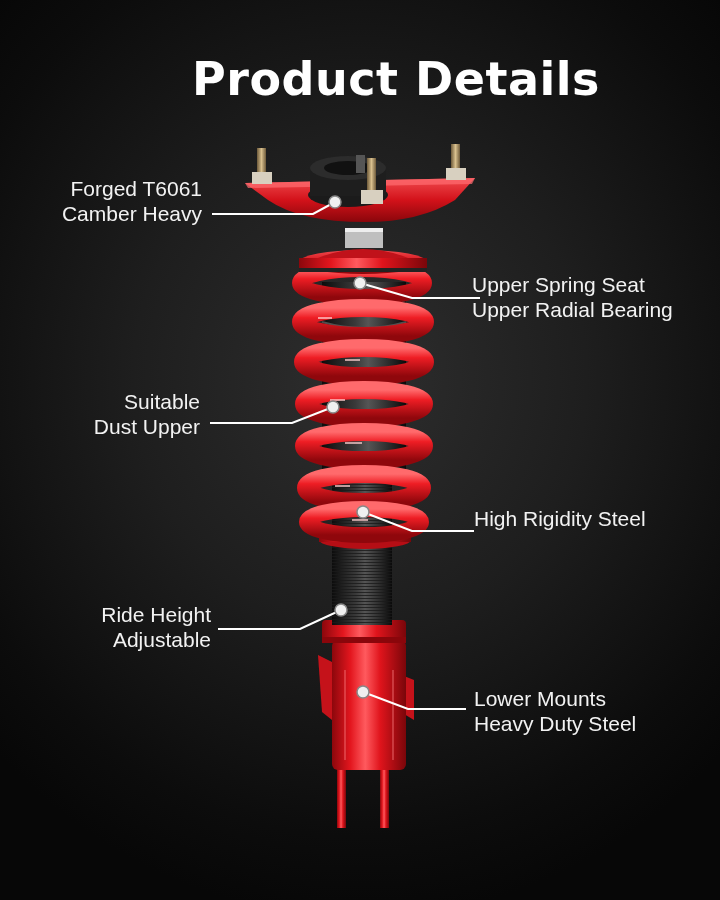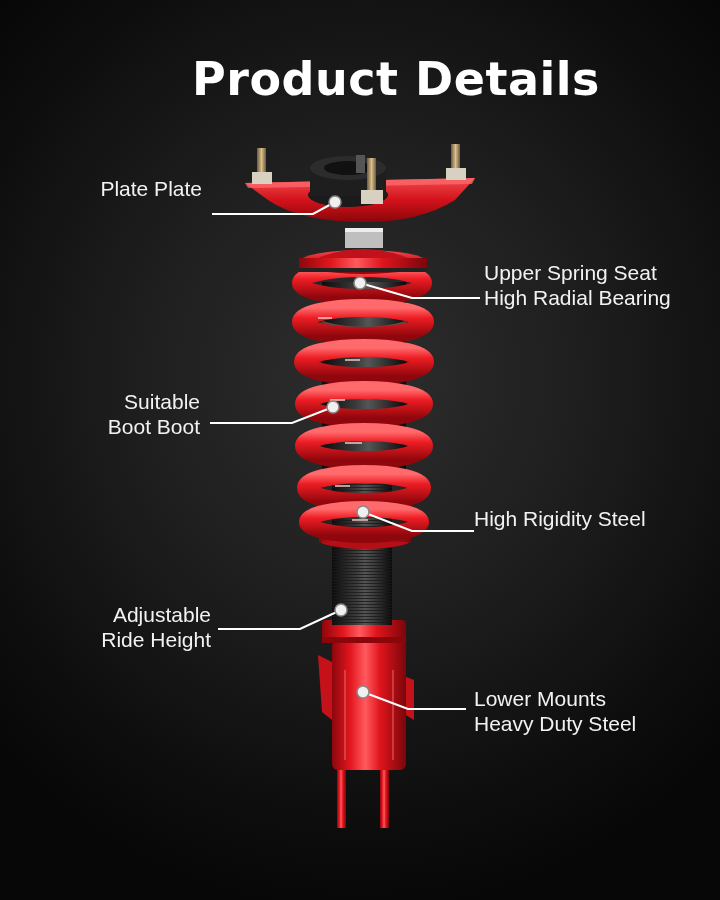--- a/index.html
+++ b/index.html
@@ -162,38 +162,39 @@
     <circle cx="335" cy="202" r="6" fill="#f0f0f0" stroke="#888" stroke-width="1.5"></circle>
     <circle cx="360" cy="283" r="6" fill="#f0f0f0" stroke="#888" stroke-width="1.5"></circle>
     <circle cx="333" cy="407" r="6" fill="#f0f0f0" stroke="#888" stroke-width="1.5"></circle>
     <circle cx="363" cy="512" r="6" fill="#f0f0f0" stroke="#888" stroke-width="1.5"></circle>
     <circle cx="341" cy="610" r="6" fill="#f0f0f0" stroke="#888" stroke-width="1.5"></circle>
     <circle cx="363" cy="692" r="6" fill="#f0f0f0" stroke="#888" stroke-width="1.5"></circle>
   </g>
 </svg>
 
 <div class="label left" style="right:518px; top:176px;">
-  <span>Plate Plate</span>
-</div>
-
-<div class="label right" style="left:472px; top:260px;margin-left:12px;">
+  <span>Forged T6061</span>
+  <span>Camber Heavy</span>
+</div>
+
+<div class="label right" style="left:472px; top:272px;">
   <span>Upper Spring Seat</span>
-  <span>High Radial Bearing</span>
+  <span>Upper Radial Bearing</span>
 </div>
 
 <div class="label left" style="right:520px; top:389px;">
   <span>Suitable</span>
-  <span>Boot Boot</span>
+  <span>Dust Upper</span>
 </div>
 
 <div class="label right" style="left:474px; top:506px;">
   <span>High Rigidity Steel</span>
 </div>
 
 <div class="label left" style="right:509px; top:602px;">
+  <span>Ride Height</span>
   <span>Adjustable</span>
-  <span>Ride Height</span>
 </div>
 
 <div class="label right" style="left:474px; top:686px;">
   <span>Lower Mounts</span>
   <span>Heavy Duty Steel</span>
 </div>
 
 </body></html>

